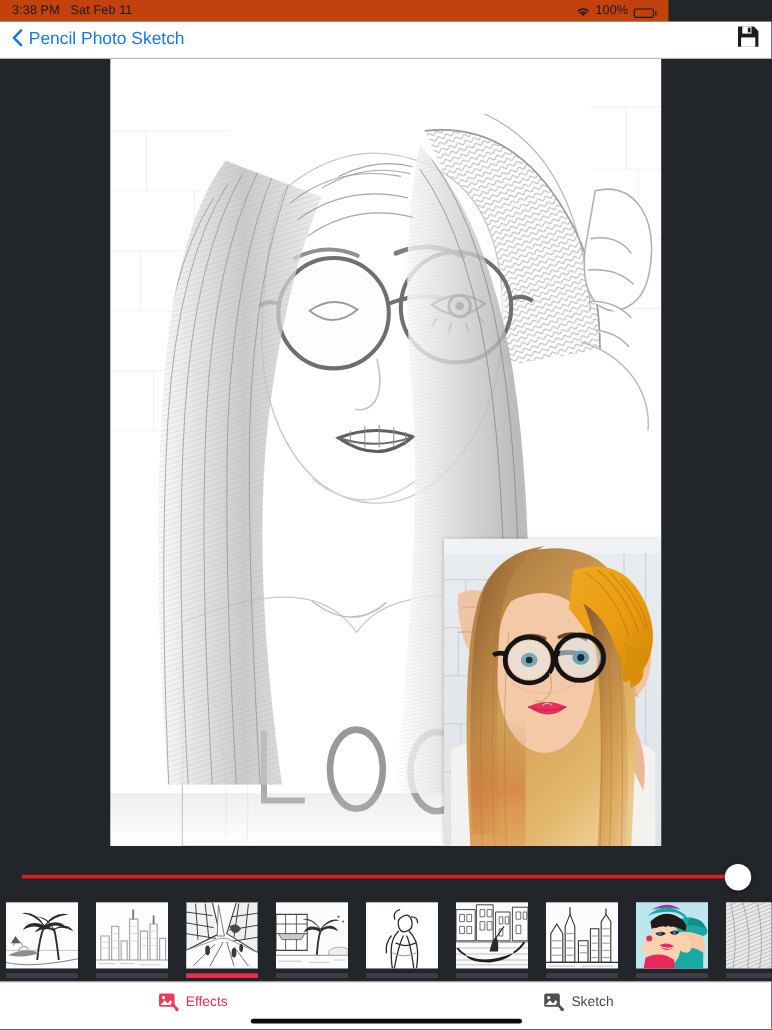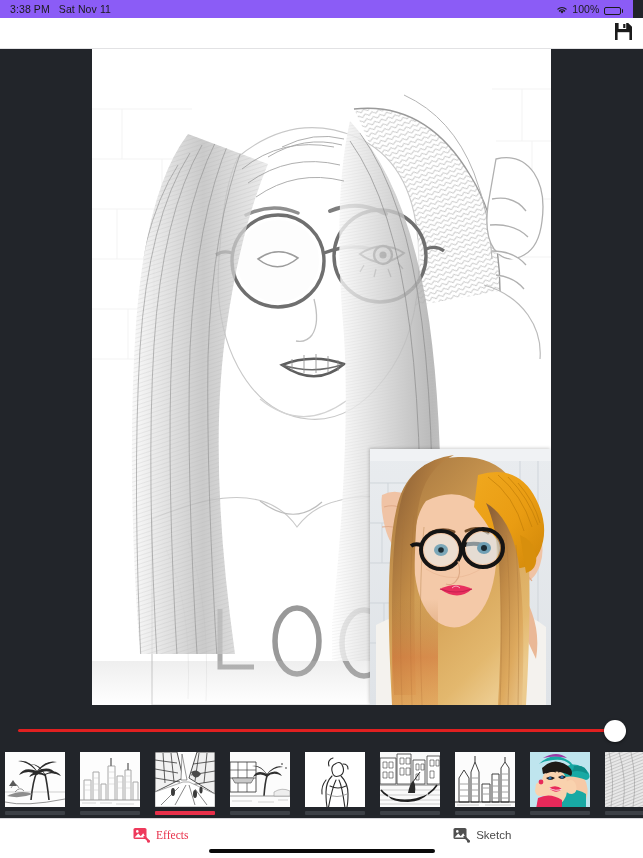--- a/index.html
+++ b/index.html
@@ -5,22 +5,22 @@
   * { margin:0; padding:0; box-sizing:border-box; }
   html, body {
     width:643px; height:858px;
     font-family:"Liberation Sans", sans-serif;
     background:#000; overflow:hidden;
   }
   #app { position:relative; width:643px; height:858px; background:#22252a; }
 
   
   .statusbar {
-    position:absolute; top:0; left:0; width:633px; height:18px;
-    background:#8b5cf6; display:flex; align-items:center;
+    position:absolute; top:0; left:0; width:557px; height:18px;
+    background:#c2410c; display:flex; align-items:center;
     padding:0 10px; font-size:10.5px; color:#1b1b1b; letter-spacing:0.1px;
   }
   .sb-left { display:flex; align-items:center; gap:9px; }
   .sb-right { margin-left:auto; display:flex; align-items:flex-end; gap:4px; }
   .wifi-icon { display:inline-block; width:12px; height:10px; position:relative; }
   .wifi-icon svg { display:block; }
   .batt { display:inline-flex; align-items:center; }
   .batt-body {
     width:17px; height:8px; border:1px solid #1b1b1b; border-radius:2px;
     position:relative; padding:1px;
@@ -91,54 +91,62 @@
   .tabbar {
     position:absolute; top:818px; left:0; width:643px; height:40px;
     background:#ffffff; display:flex; align-items:flex-start;
     border-top:0.5px solid #d8d8dc;
   }
   .tab {
     flex:1; display:flex; align-items:center; justify-content:center; gap:6px;
     height:31px; cursor:pointer; user-select:none;
   }
   .tab-label { font-size:11.5px; color:#4a4a4a; }
-  .tab.active .tab-label { color:#e8304a;font-family:Liberation Serif, serif; }
+  .tab.active .tab-label { color:#e8304a; }
   .tab-ico { width:17px; height:16px; display:block; }
   .home-indicator {
     position:absolute; left:50%; transform:translateX(-50%); bottom:5px;
     width:226px; height:4px; background:#0a0a0a; border-radius:3px;
   }
 </style>
 </head>
 <body>
 
 <div id="app">
 
   <div class="statusbar">
     <div class="sb-left">
       <span>3:38 PM</span>
-      <span>Sat Nov 11</span>
+      <span>Sat Feb 11</span>
     </div>
     <div class="sb-right">
       <span class="wifi-icon">
         <svg width="12" height="10" viewBox="0 0 12 10">
           <path d="M6 8.6 L4.3 6.5 A2.7 2.7 0 0 1 7.7 6.5 Z" fill="#1b1b1b"></path>
           <path d="M1.9 4.2 A5.8 5.8 0 0 1 10.1 4.2" stroke="#1b1b1b" stroke-width="1.2" fill="none" stroke-linecap="round"></path>
           <path d="M3.4 6.0 A3.7 3.7 0 0 1 8.6 6.0" stroke="#1b1b1b" stroke-width="1.2" fill="none" stroke-linecap="round"></path>
         </svg>
       </span>
       <span>100%</span>
       <span class="batt">
         <span class="batt-body"><span class="batt-fill"></span></span>
         <span class="batt-cap"></span>
       </span>
     </div>
   </div>
 
   <div class="navbar">
+    <div class="back">
+      <span class="chev">
+        <svg width="9" height="15" viewBox="0 0 9 15">
+          <path d="M7.6 1.3 L1.6 7.5 L7.6 13.7" stroke="#1478f0" stroke-width="2.1" fill="none" stroke-linecap="round" stroke-linejoin="round"></path>
+        </svg>
+      </span>
+      <span>Pencil Photo Sketch</span>
+    </div>
     <div class="save-btn">
       <span>
         <svg width="19" height="19" viewBox="0 0 19 19">
           <path d="M1 1 h13.2 L18 4.8 V18 H1 Z" fill="#1b1b1b"></path>
           <rect x="4.6" y="1" width="7.6" height="6" fill="#ffffff"></rect>
           <rect x="9.2" y="2" width="2.2" height="4" fill="#1b1b1b"></rect>
           <rect x="3.6" y="10.2" width="11.8" height="7.8" fill="#ffffff"></rect>
         </svg>
       </span>
     </div>

